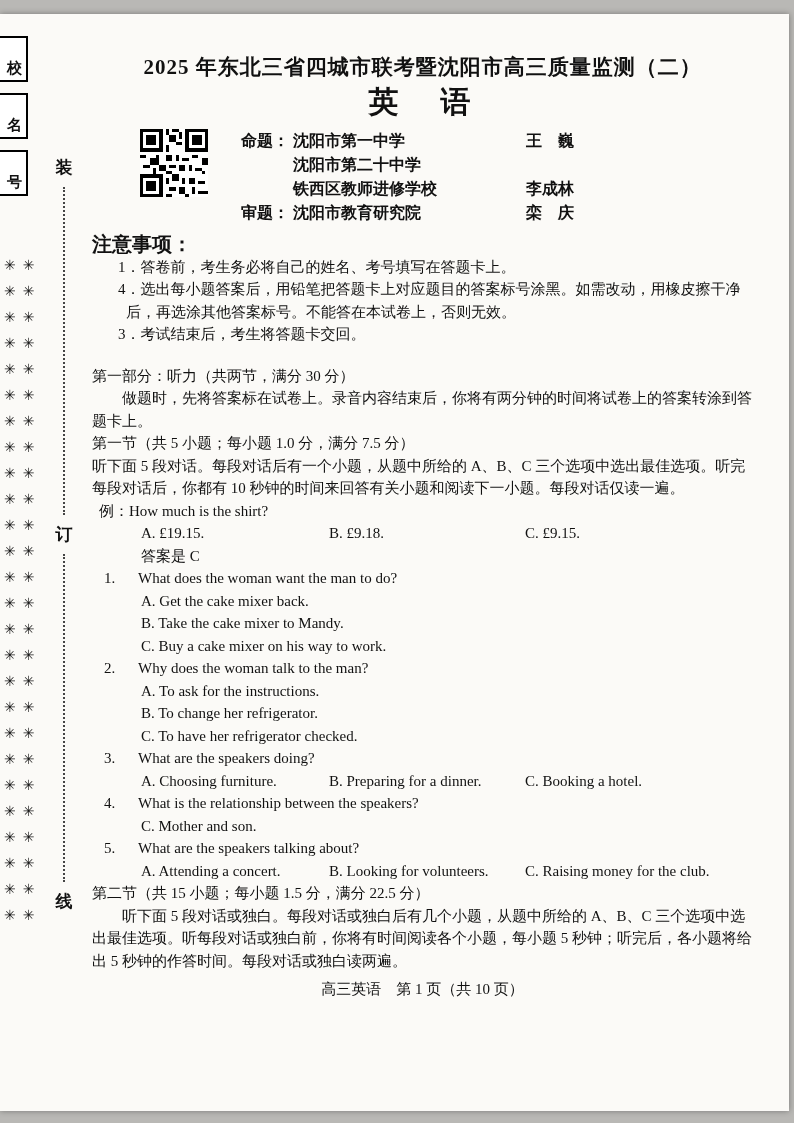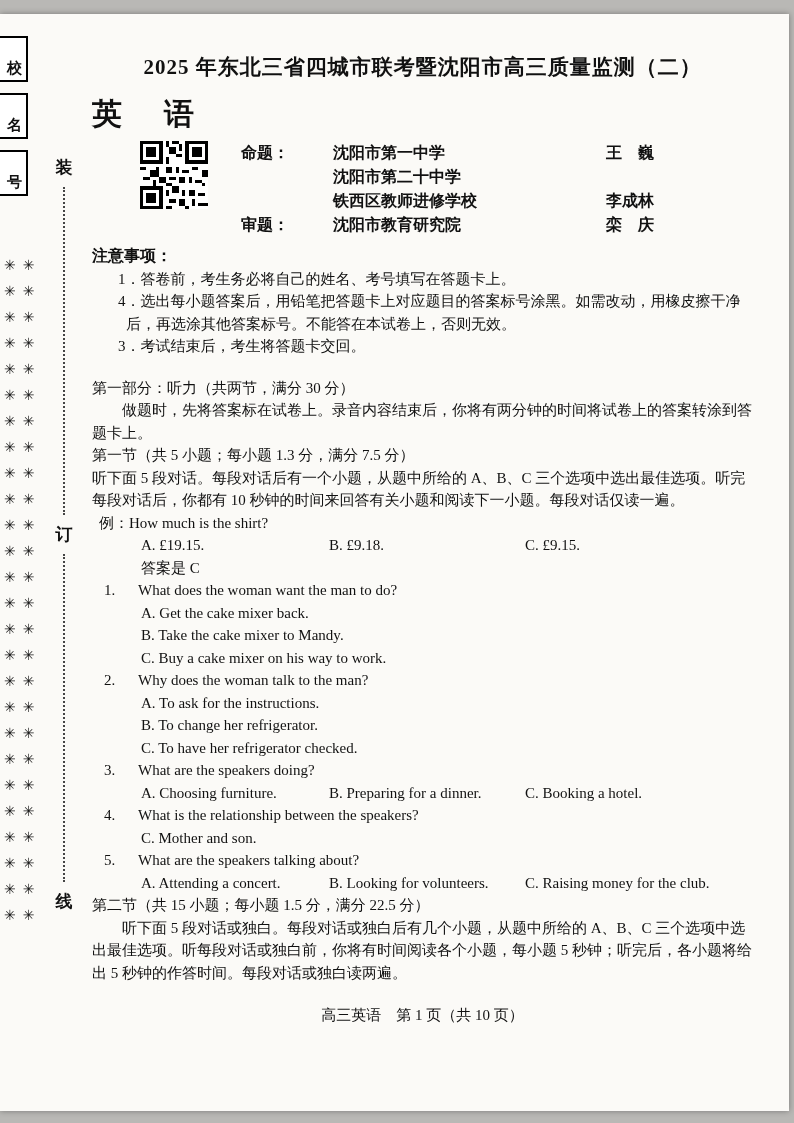--- a/index.html
+++ b/index.html
@@ -34,46 +34,46 @@
     position:absolute; left:52px; top:142px; bottom:198px; width:24px;
     display:flex; flex-direction:column; align-items:center;
     font-size:17px; font-weight:bold;
   }
   .seal-char { flex:0 0 auto; }
   .seal-dots { flex:1 1 auto; border-left:2px dotted #444; margin:8px 0; width:0; }
 
   
   .content { position:absolute; left:92px; right:36px; top:26px; font-size:15px; line-height:22.5px; }
   .exam-title { text-align:center; font-size:21px; font-weight:bold; letter-spacing:1px; margin-top:16px; }
-  .exam-subject { text-align:left; font-size:30px; font-weight:bold; letter-spacing:6px; margin-top:24px; }
+  .exam-subject { text-align:center; font-size:30px; font-weight:bold; letter-spacing:6px; margin-top:12px; }
 
   .header-row { display:flex; margin-top:16px; align-items:flex-start; }
   .qr { margin-left:48px; flex:0 0 auto; }
   .credits { margin-left:33px; flex:1; }
-  .credit-row { display:grid; grid-template-columns:52px 233px auto; font-weight:bold; font-size:16px; line-height:24px;gap:40px; }
+  .credit-row { display:grid; grid-template-columns:52px 233px auto; font-weight:bold; font-size:16px; line-height:24px; }
 
   .notice { margin-top:8px; }
-  .notice-heading { font-weight:bold; font-size:16px; }
+  .notice-heading { font-weight:bold; font-size:20px; }
   .notice-item { padding-left:34px; text-indent:-8px; }
 
   .part-heading { margin-top:19px; }
   .indent2 { text-indent:2em; }
 
   .example-line { padding-left:7px; }
   .opts-inline { display:flex; margin-left:49px;justify-content:center; }
   .opts-inline .opt-a { width:188px; }
   .opts-inline .opt-b { width:196px; }
   .opts-inline .opt-c { flex:1; }
   .answer-line { margin-left:49px; }
 
   .q-head { padding-left:12px; display:flex; }
   .q-num { flex:0 0 34px; }
   .opts-stacked { margin-left:49px; }
 
-  .footer { text-align:center; margin-top:20px; font-size:15px; }
+  .footer { text-align:center; margin-top:6px; font-size:15px; }
 </style>
 </head>
 <body>
 
 <div class="page">
 
   <div class="left-rail">
     <div class="field-boxes">
       <div class="field-box">校</div>
       <div class="field-box">名</div>
@@ -200,21 +200,21 @@
     <div class="notice">
       <div class="notice-heading">注意事项：</div>
       <div class="notice-item">1．答卷前，考生务必将自己的姓名、考号填写在答题卡上。</div>
       <div class="notice-item">4．选出每小题答案后，用铅笔把答题卡上对应题目的答案标号涂黑。如需改动，用橡皮擦干净后，再选涂其他答案标号。不能答在本试卷上，否则无效。</div>
       <div class="notice-item">3．考试结束后，考生将答题卡交回。</div>
     </div>
 
     <div class="part-heading">第一部分：听力（共两节，满分 30 分）</div>
     <div class="indent2">做题时，先将答案标在试卷上。录音内容结束后，你将有两分钟的时间将试卷上的答案转涂到答题卡上。</div>
 
-    <div>第一节（共 5 小题；每小题 1.3 分，满分 7.5 分）</div>
+    <div>第一节（共 5 小题；每小题 1.0 分，满分 7.5 分）</div>
     <div>听下面 5 段对话。每段对话后有一个小题，从题中所给的 A、B、C 三个选项中选出最佳选项。听完每段对话后，你都有 10 秒钟的时间来回答有关小题和阅读下一小题。每段对话仅读一遍。</div>
 
     <div>
       <div class="example-line">
         <span>例：</span><span>How much is the shirt?</span>
       </div>
       <div class="opts-inline">
         <span class="opt-a">A. £19.15.</span>
         <span class="opt-b">B. £9.18.</span>
         <span class="opt-c">C. £9.15.</span>

